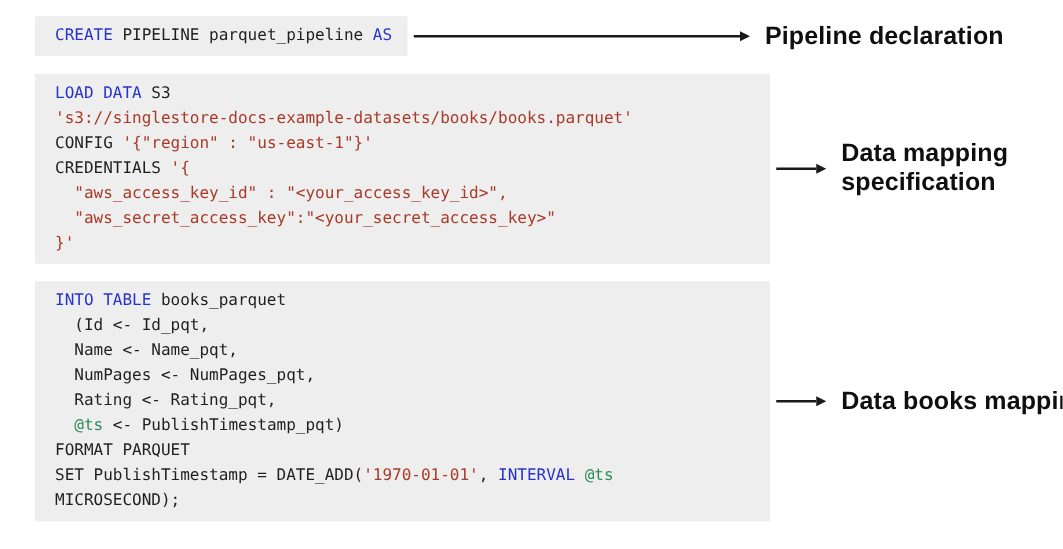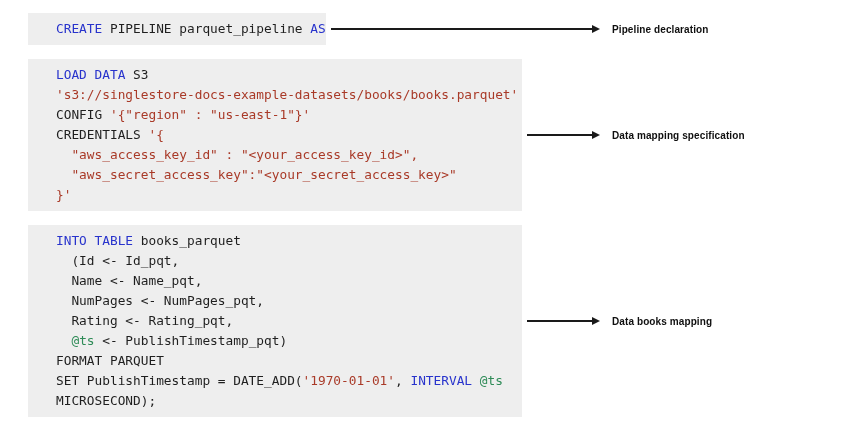--- a/index.html
+++ b/index.html
@@ -18,30 +18,30 @@
   }
   .row {
     display: flex;
     align-items: center;
     margin-bottom: 14px;
   }
   pre.code {
     margin: 0;
     box-sizing: border-box;
     background: var(--block-bg, #eeeeee);
-    padding: 6px 28px;
+    padding: 6px 16px;
     font-family: "DejaVu Sans Mono", "Liberation Mono", monospace;
     font-size: 12.8px;
     line-height: 20px;
     white-space: pre;
     color: var(--plain, #1f1f1f);
     flex: none;
   }
   pre.code.w-narrow { width: 298px; }
-  pre.code.w-wide   { width: 494px; }
+  pre.code.w-wide   { width: 588px; }
   .arrow {
     flex: 1 1 auto;
     display: flex;
     align-items: center;
     margin-left: 5px;
     margin-right: 12px;
     min-width: 40px;
   }
   .arrow-line {
     flex: 1 1 auto;
@@ -52,21 +52,21 @@
     flex: none;
     width: 0;
     height: 0;
     border-top: 4.5px solid transparent;
     border-bottom: 4.5px solid transparent;
     border-left: 8px solid var(--arrow, #1a1a1a);
   }
   .label {
     flex: none;
     width: 238px;
-    font-size: 10px;
+    font-size: 20px;
     font-weight: 700;
     color: #0f0f0f;
     letter-spacing: 0.1px;
   }
   .code-line { min-height: 20px; }
 </style>
 </head>
 <body>
 
 <div class="canvas">

